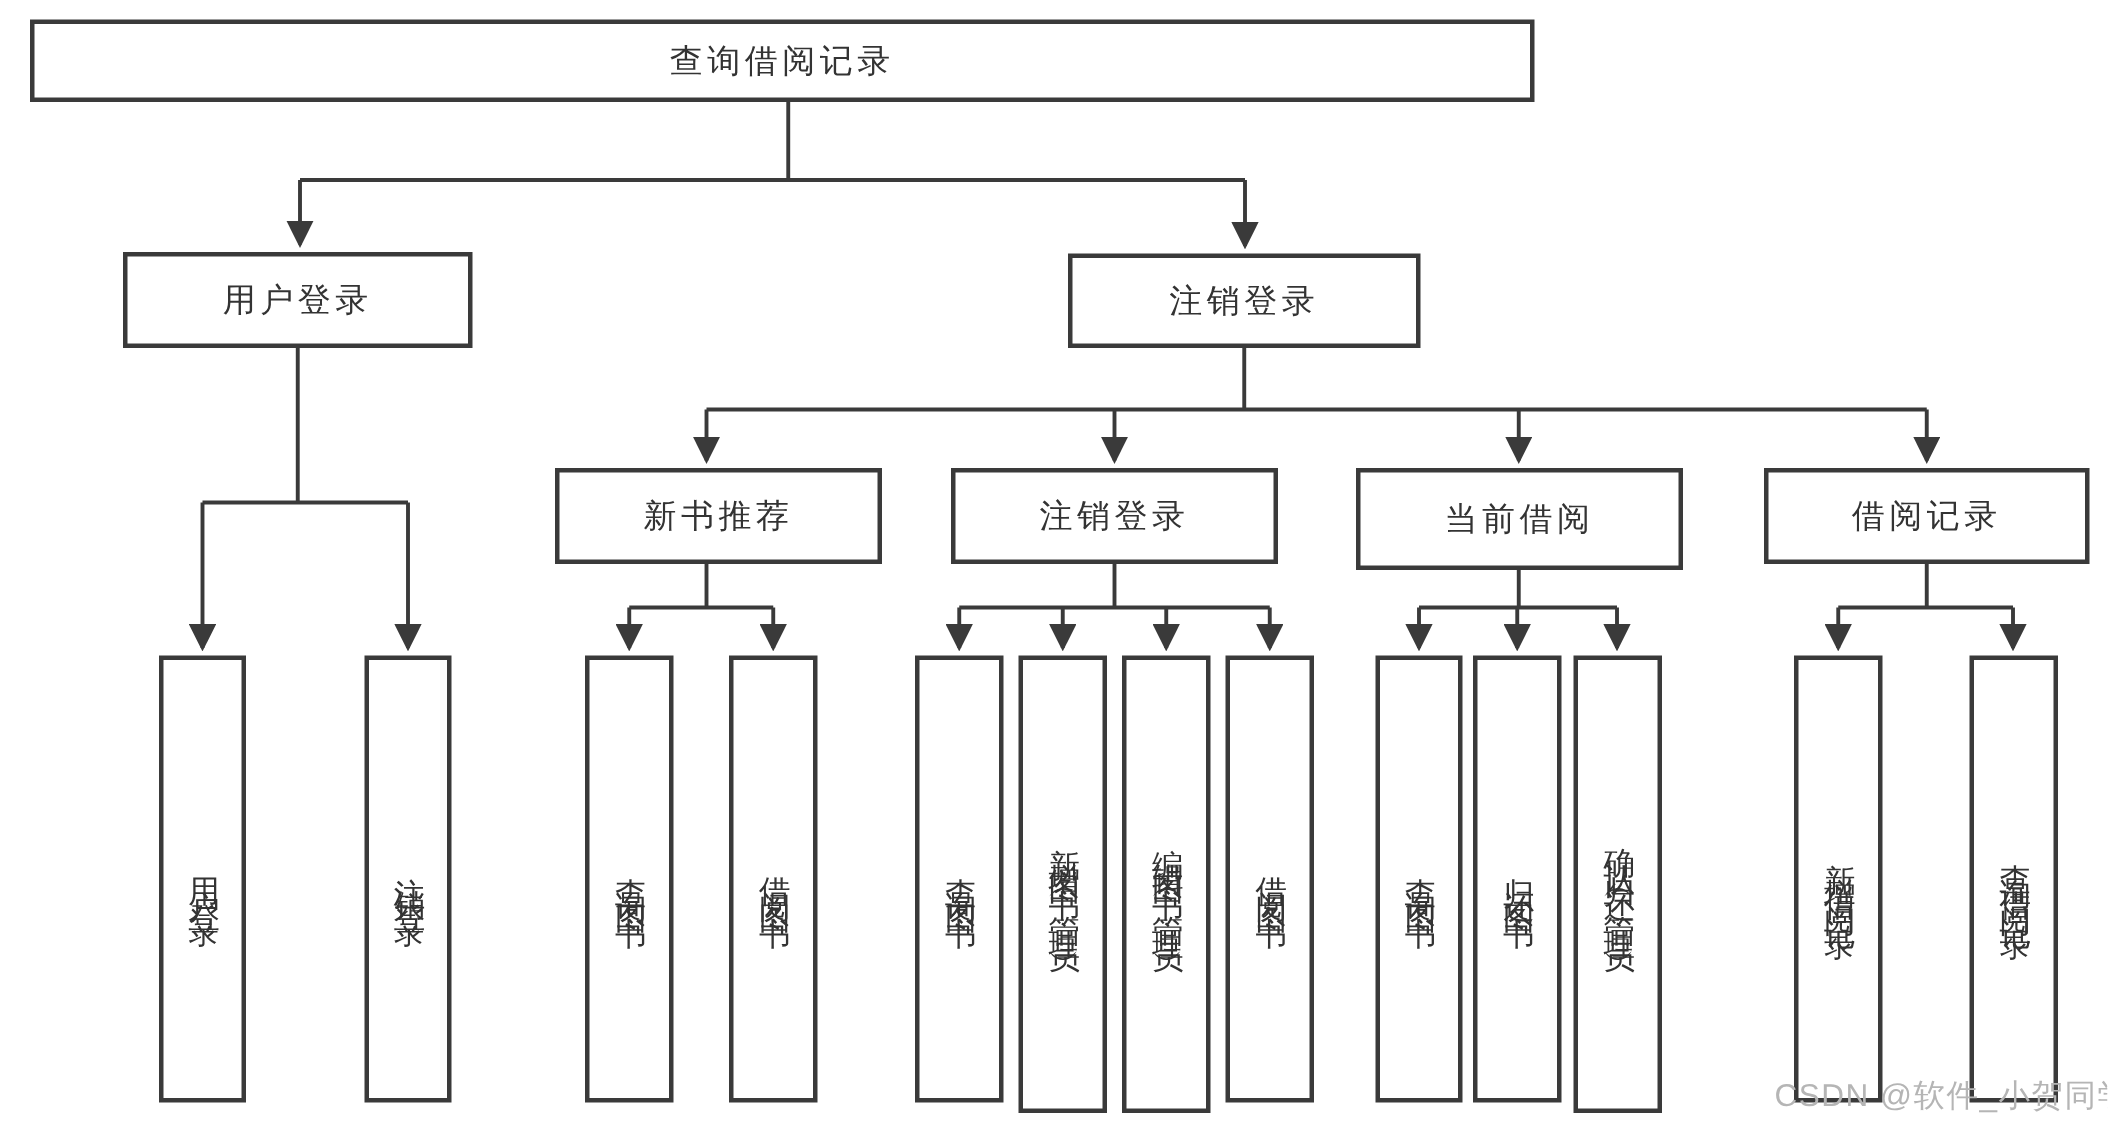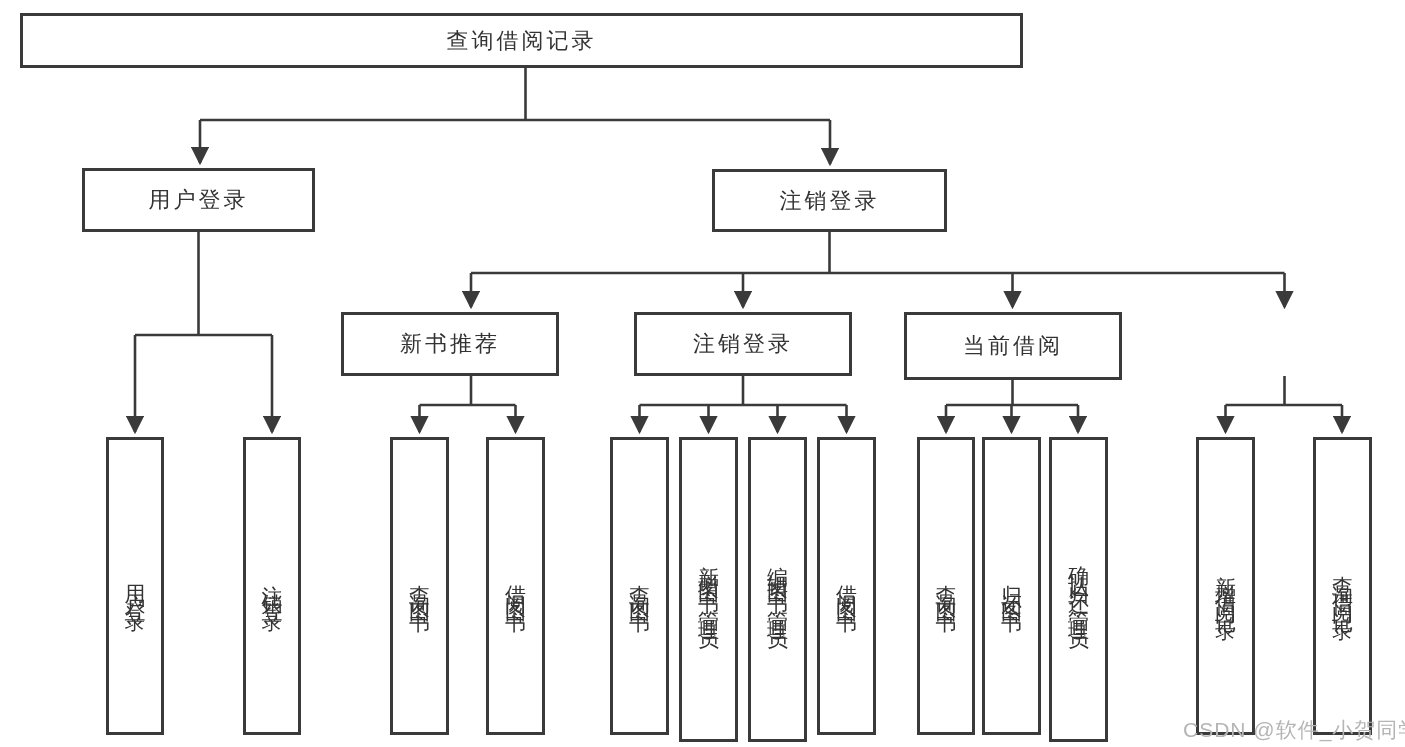--- a/index.html
+++ b/index.html
@@ -102,28 +102,31 @@
     <span class="lbl">查询借阅记录</span>
   </div>
 
   <div class="node" style="left:82px;top:168px;width:233px;height:64px">
     <span class="lbl">用户登录</span>
   </div>
   <div class="node" style="left:712px;top:169px;width:235px;height:63px">
     <span class="lbl">注销登录</span>
   </div>
 
-  <div class="node" style="left:341px;top:312px;width:218px;height:64px">
+  <div class="node" style="left:370px;top:312px;width:218px;height:64px">
     <span class="lbl">新书推荐</span>
   </div>
   <div class="node" style="left:634px;top:312px;width:218px;height:64px">
     <span class="lbl">注销登录</span>
   </div>
   <div class="node" style="left:904px;top:312px;width:218px;height:68px">
     <span class="lbl">当前借阅</span>
+  </div>
+  <div class="node" style="left:1176px;top:312px;width:217px;height:64px">
+    <span class="lbl">借阅记录</span>
   </div>
 
   <div class="node" style="left:106px;top:437px;width:58px;height:298px">
     <span class="vtext">用户登录</span>
   </div>
   <div class="node" style="left:243px;top:437px;width:58px;height:298px">
     <span class="vtext">注销登录</span>
   </div>
 
   <div class="node" style="left:390px;top:437px;width:59px;height:298px">

